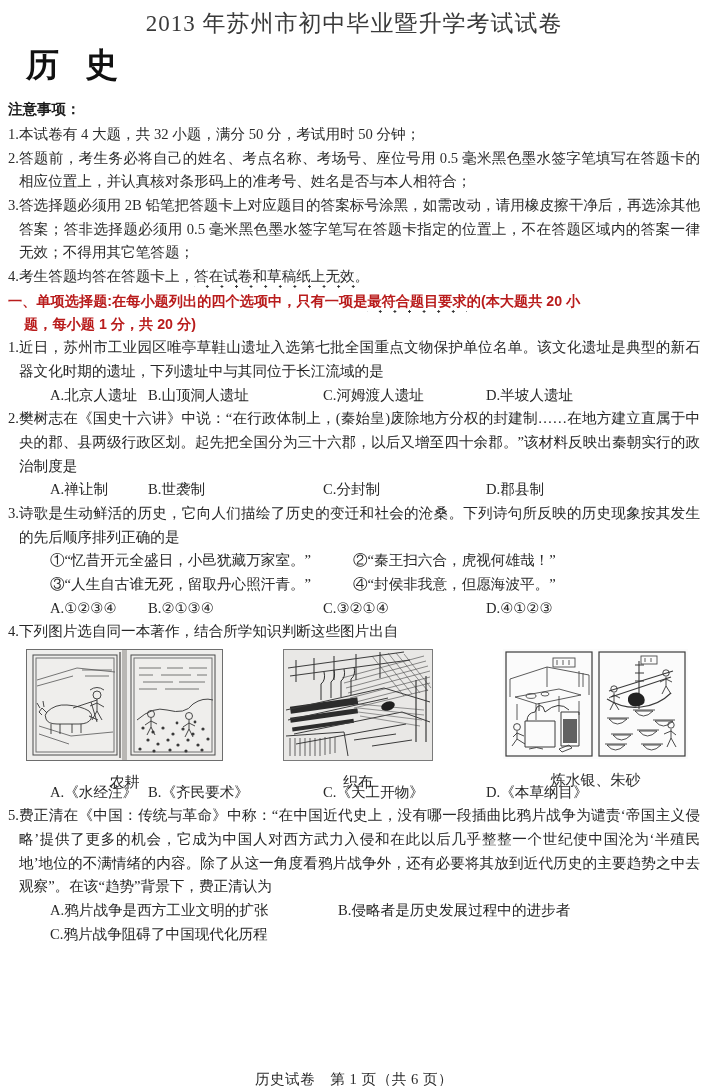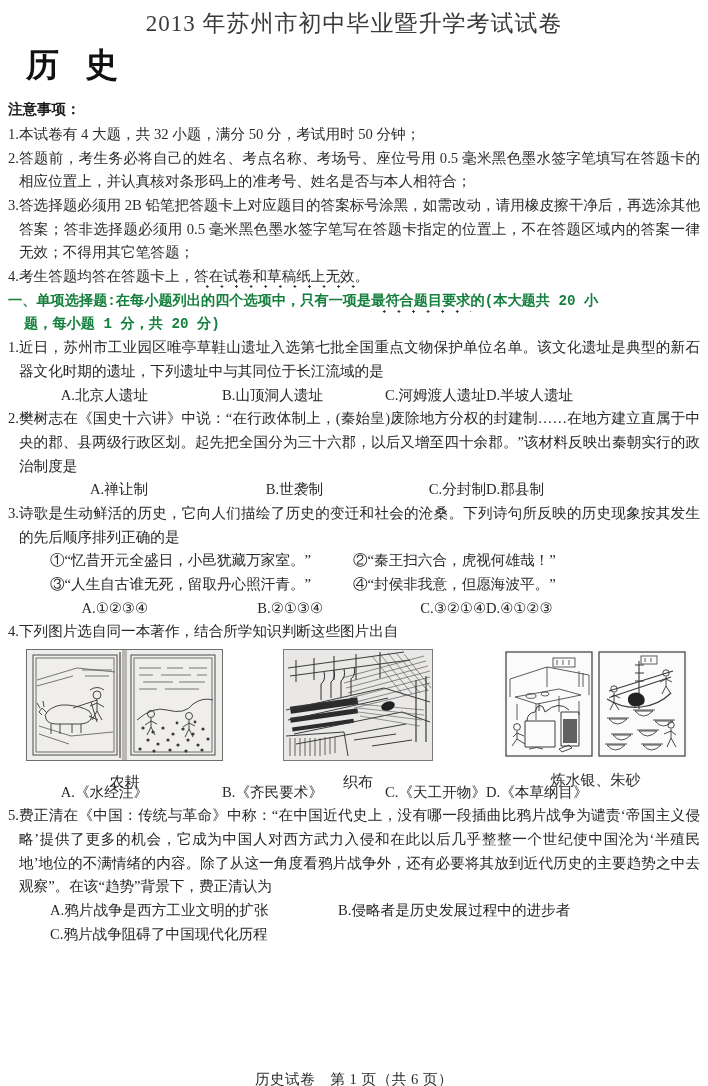--- a/index.html
+++ b/index.html
@@ -63,26 +63,26 @@
   .note-num {
     flex: 0 0 auto;
     white-space: nowrap;
   }
   .note-body {
     flex: 1 1 auto;
   }
 
   
   .section-heading {
-    font-family: Liberation Mono, monospace;
+    font-family: Liberation Sans, sans-serif;
     font-weight: bold;
     font-size: 14.2px;
     line-height: 1.62;
     margin: 2px 8px 0 8px;
-    color: #15803d;
+    color: #b91c1c;
     text-align: justify;
   }
   .section-heading .ind2 { display:block; padding-left: 16px; }
 
   
   .q {
     display: flex;
     font-size: 14.6px;
     line-height: 1.62;
     margin: 0 8px;
@@ -91,21 +91,21 @@
   .q-num { flex: 0 0 auto; white-space: nowrap; }
   .q-body { flex: 1 1 auto; text-align: justify; }
 
   .opts {
     display: flex;
     margin: 0 8px 0 8px;
     font-size: 14.6px;
     line-height: 1.62;
     color: #272727;
   }
-  .opts > div { flex: 0 0 auto; text-align: right; }
+  .opts > div { flex: 0 0 auto; }
   .opt-a { width: 140px; padding-left: 42px; box-sizing: border-box; }
   .opt-b { width: 175px; }
   .opt-c { width: 163px; }
   .opt-d { width: auto; }
 
   .opts-wide { display:flex; margin: 0 8px; font-size:14.6px; line-height:1.62; color:#272727; }
   .opts-wide .w1 { width: 330px; padding-left: 42px; box-sizing: border-box; }
   .opts-wide .w2 { flex: 1 1 auto; }
 
   .poemline { display:flex; margin: 0 8px; font-size:14.6px; line-height:1.62; color:#272727; }

